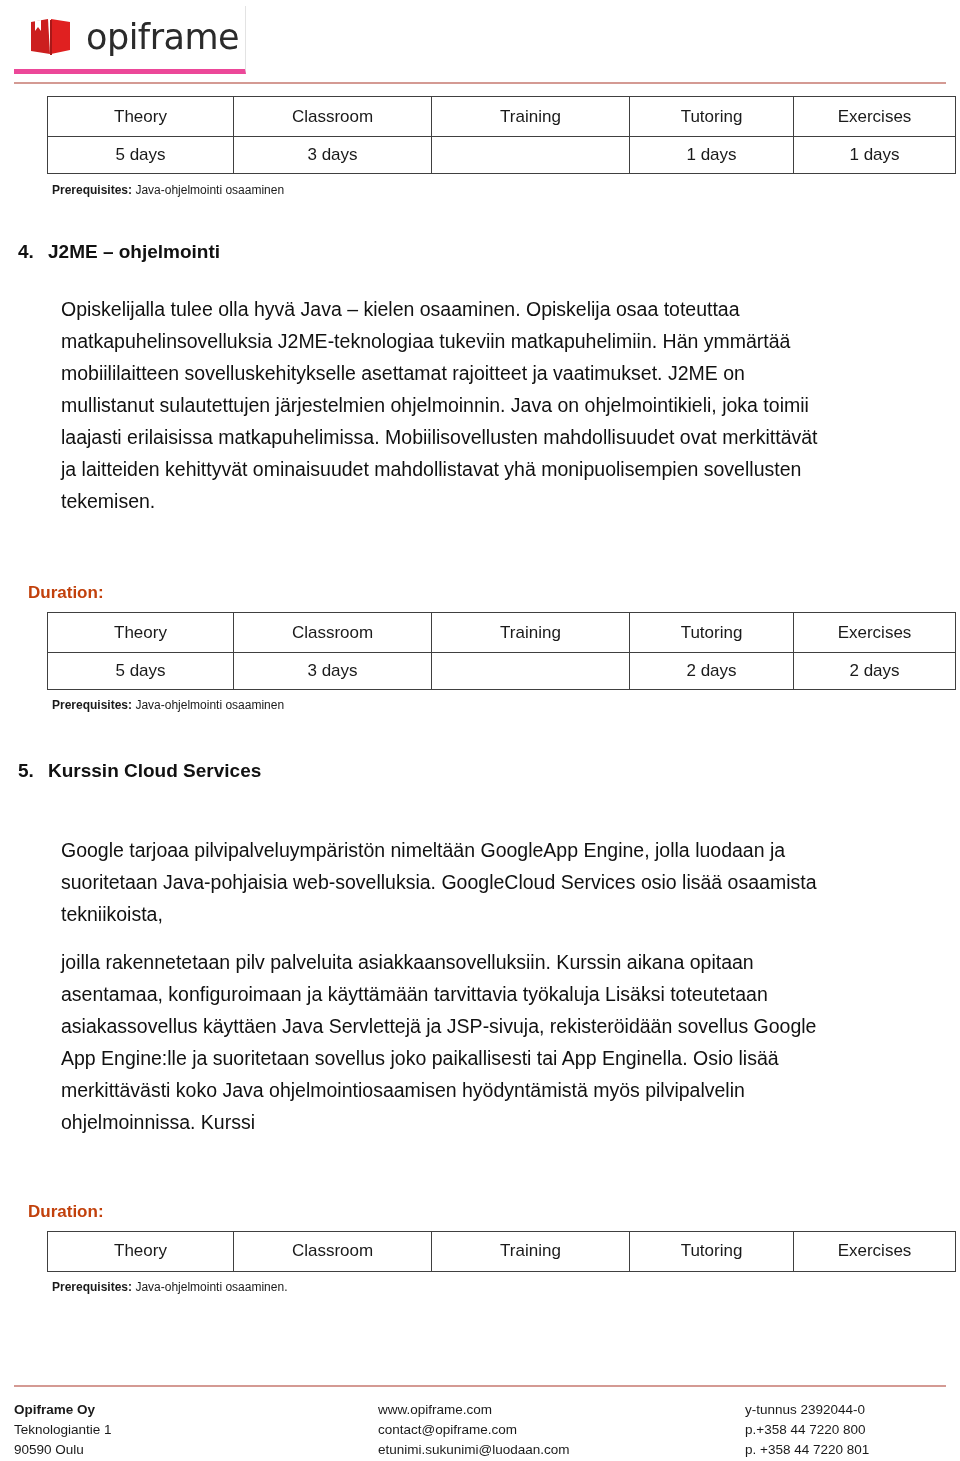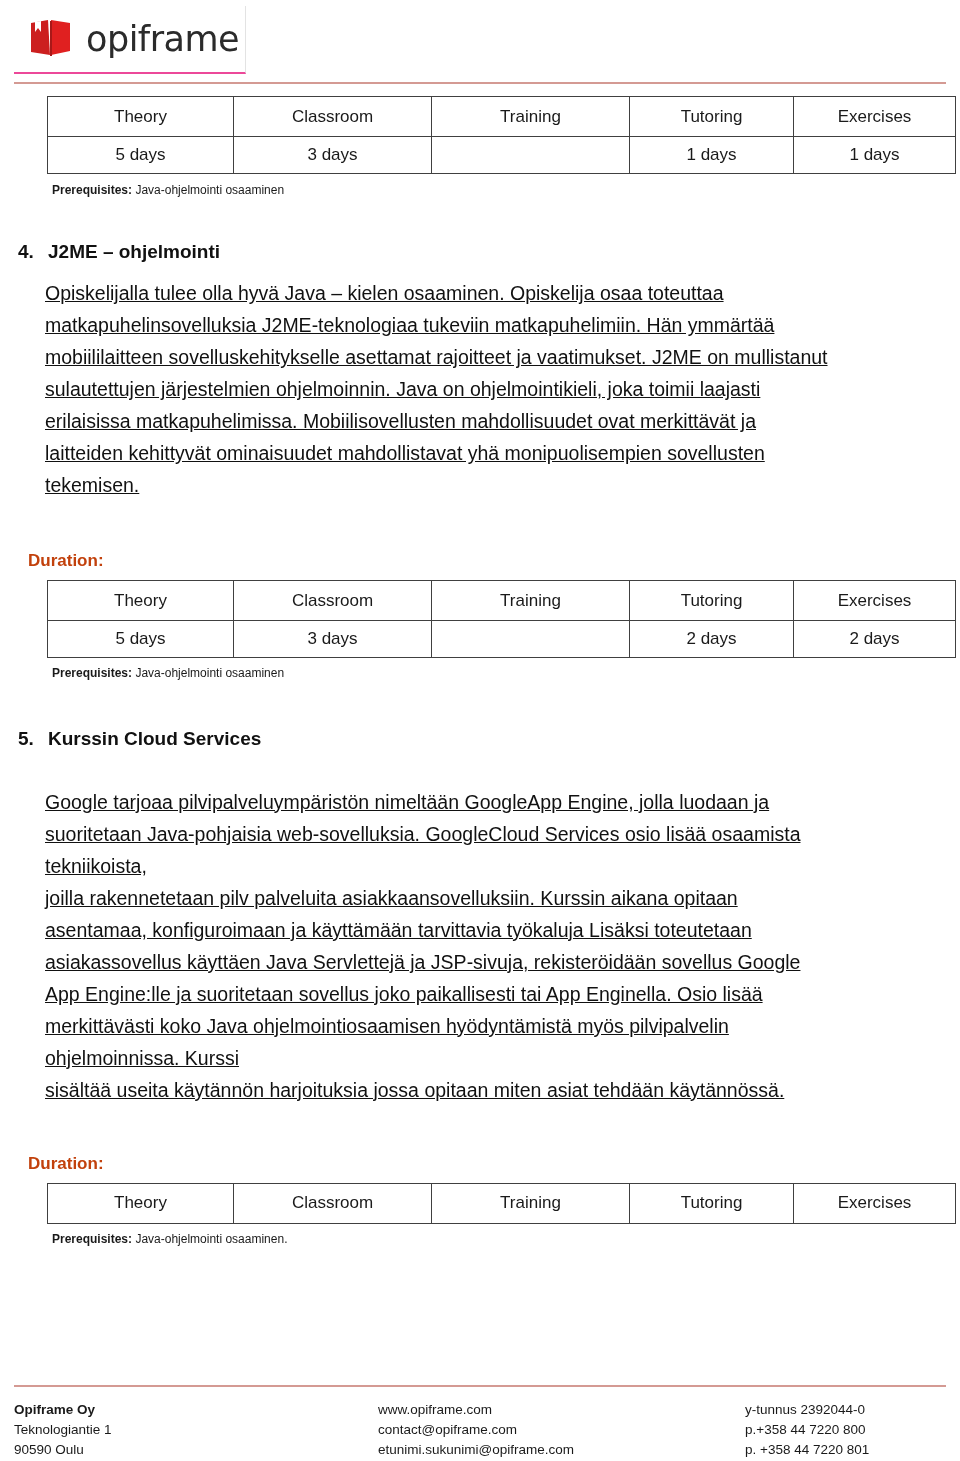--- a/index.html
+++ b/index.html
@@ -24,21 +24,21 @@
     height: 88px;
   }
   .logo-box {
     position: absolute;
     left: 14px;
     top: 6px;
     width: 232px;
     height: 68px;
     background: #ffffff;
     border-right: 1px solid #e3e3e3;
-    border-bottom: 2px solid #ec4899;
+    border-bottom: 5px solid #ec4899;
     display: flex;
     align-items: center;
     padding-left: 14px;
     box-sizing: border-box;
   }
   .logo-mark {
     width: 46px;
     height: 40px;
     flex: 0 0 auto;
     margin-right: 12px;
@@ -121,21 +121,21 @@
   .section-heading .ttl { flex: 1 1 auto; }
 
   .body-copy {
     font-size: 19.5px;
     line-height: 32px;
     color: #111111;
     margin-left: 45px;
     margin-right: 45px;
     text-align: left;
   }
-  .body-copy p { margin: 0; text-decoration: underline; }
+  .body-copy p { margin: 16px; }
 
   
   .footer-rule {
     position: absolute;
     left: 14px;
     top: 1385px;
     width: 932px;
     height: 0;
     border-top: 2px solid #d49a93;
   }
@@ -262,21 +262,20 @@
   <div style="height:45px" class="spacer"></div>
   <div class="section-heading">
     <span class="num">5.</span>
     <span class="ttl">Kurssin Cloud Services</span>
   </div>
 
   <div style="height:36px" class="spacer"></div>
   <div class="body-copy">
     <p>Google tarjoaa pilvipalveluympäristön nimeltään GoogleApp Engine, jolla luodaan ja suoritetaan Java-pohjaisia web-sovelluksia. GoogleCloud Services osio lisää osaamista tekniikoista,</p>
     <p>joilla rakennetetaan pilv palveluita asiakkaansovelluksiin. Kurssin aikana  opitaan asentamaa, konfiguroimaan ja käyttämään tarvittavia työkaluja  Lisäksi toteutetaan asiakassovellus käyttäen Java Servlettejä ja JSP-sivuja, rekisteröidään sovellus Google App Engine:lle ja  suoritetaan sovellus joko paikallisesti tai App Enginella. Osio lisää merkittävästi koko Java ohjelmointiosaamisen hyödyntämistä myös pilvipalvelin ohjelmoinnissa. Kurssi</p>
-    <p>sisältää useita käytännön harjoituksia jossa opitaan miten asiat tehdään käytännössä.</p>
   </div>
 
   <div style="height:48px" class="spacer"></div>
   <div class="duration-label">Duration:</div>
 
   <div style="height:9px" class="spacer"></div>
   <table class="duration-table">
     <colgroup>
       <col class="c-theory">
         <col class="c-classroom">
@@ -306,20 +305,20 @@
 <div class="footer-rule"></div>
 <div class="footer">
   <div class="col col-a">
     <div class="bold">Opiframe Oy</div>
     <div>Teknologiantie 1</div>
     <div>90590 Oulu</div>
   </div>
   <div class="col col-b">
     <div>www.opiframe.com</div>
     <div>contact@opiframe.com</div>
-    <div>etunimi.sukunimi@opiframe.com</div>
+    <div>etunimi.sukunimi@luodaan.com</div>
   </div>
   <div class="col col-c">
     <div>y-tunnus 2392044-0</div>
     <div>p.+358 44 7220 800</div>
     <div>p. +358 44 7220 801</div>
   </div>
 </div>
 
 </body></html>

